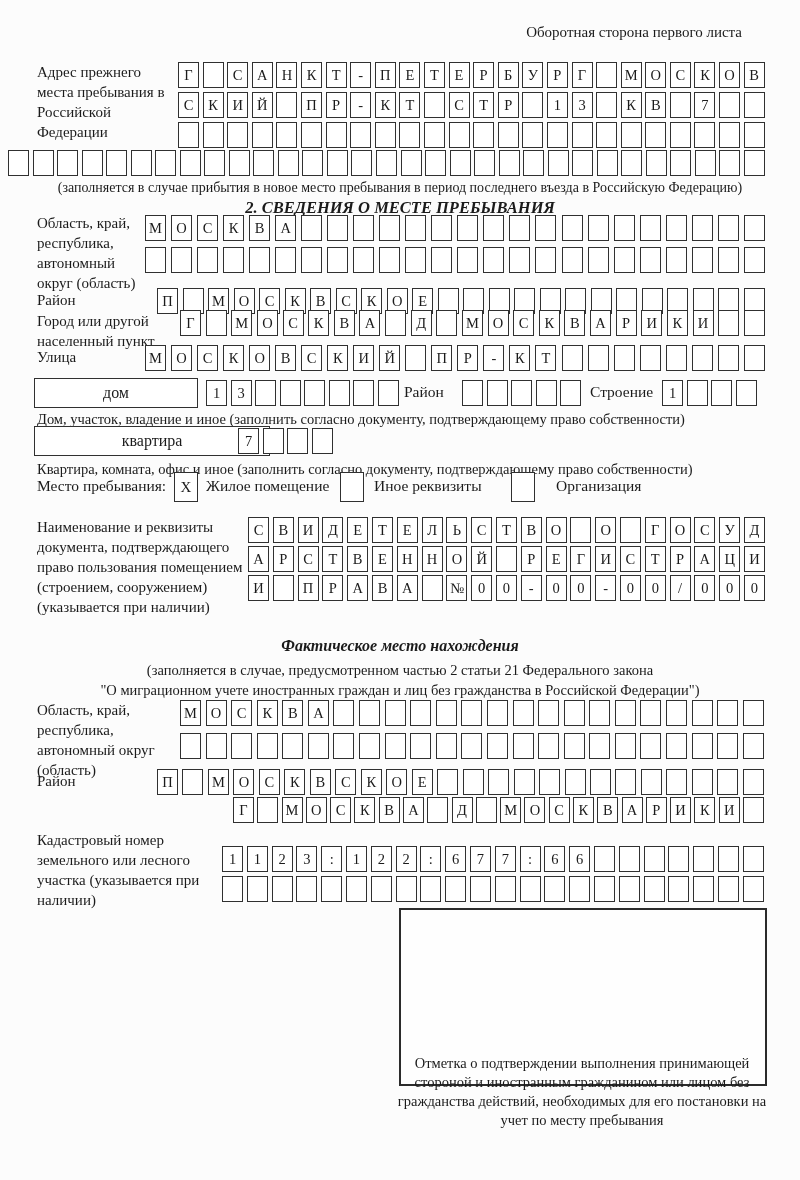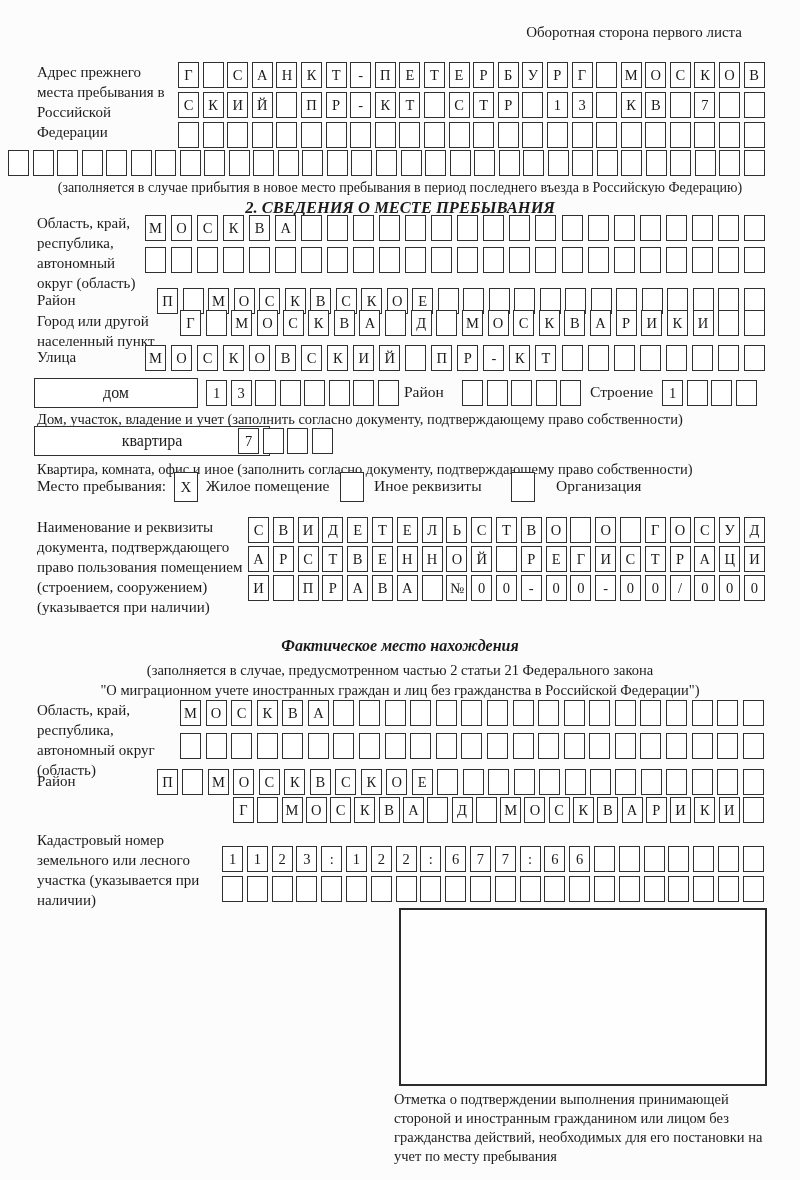--- a/index.html
+++ b/index.html
@@ -315,21 +315,21 @@
       <span class="cell"></span>
       <span class="cell"></span>
     </div>
   <div class="inline-lbl" style="left:590px; top:383px">Строение</div>
   <div class="cellgroup" style="left:662px; top:380px">
       <span class="cell">1</span>
       <span class="cell"></span>
       <span class="cell"></span>
       <span class="cell"></span>
     </div>
-  <div class="caption" style="left:37px; top:410px; width:740px">Дом, участок, владение и учет (заполнить согласно документу, подтверждающему право собственности)</div>
+  <div class="caption" style="left:37px; top:410px; width:740px">Дом, участок, владение и иное (заполнить согласно документу, подтверждающему право собственности)</div>
 
   <div class="widebox" style="left:34px; top:426px; width:236px">квартира</div>
   <div class="cellgroup" style="left:238px; top:428px">
       <span class="cell">7</span>
       <span class="cell"></span>
       <span class="cell"></span>
       <span class="cell"></span>
     </div>
   <div class="caption" style="left:37px; top:460px; width:740px">Квартира, комната, офис и иное (заполнить согласно документу, подтверждающему право собственности)</div>
 
@@ -565,15 +565,15 @@
       <span class="cell"></span>
       <span class="cell"></span>
       <span class="cell"></span>
       <span class="cell"></span>
       <span class="cell"></span>
       <span class="cell"></span>
       <span class="cell"></span>
     </div>
 
   <div class="bigbox" style="left:399px; top:908px; width:364px; height:174px"></div>
-  <div class="caption" style="left:394px; top:1090px; width:376px; text-align:left; font-size:14.5px; line-height:19px">Отметка о подтверждении выполнения принимающей стороной и иностранным гражданином или лицом без гражданства действий, необходимых для его постановки на учет по месту пребывания</div>
+  <div class="caption" style="left:394px; top:1054px; width:376px; text-align:center; font-size:14.5px; line-height:19px">Отметка о подтверждении выполнения принимающей стороной и иностранным гражданином или лицом без гражданства действий, необходимых для его постановки на учет по месту пребывания</div>
 
 </div>
 
 </body></html>

